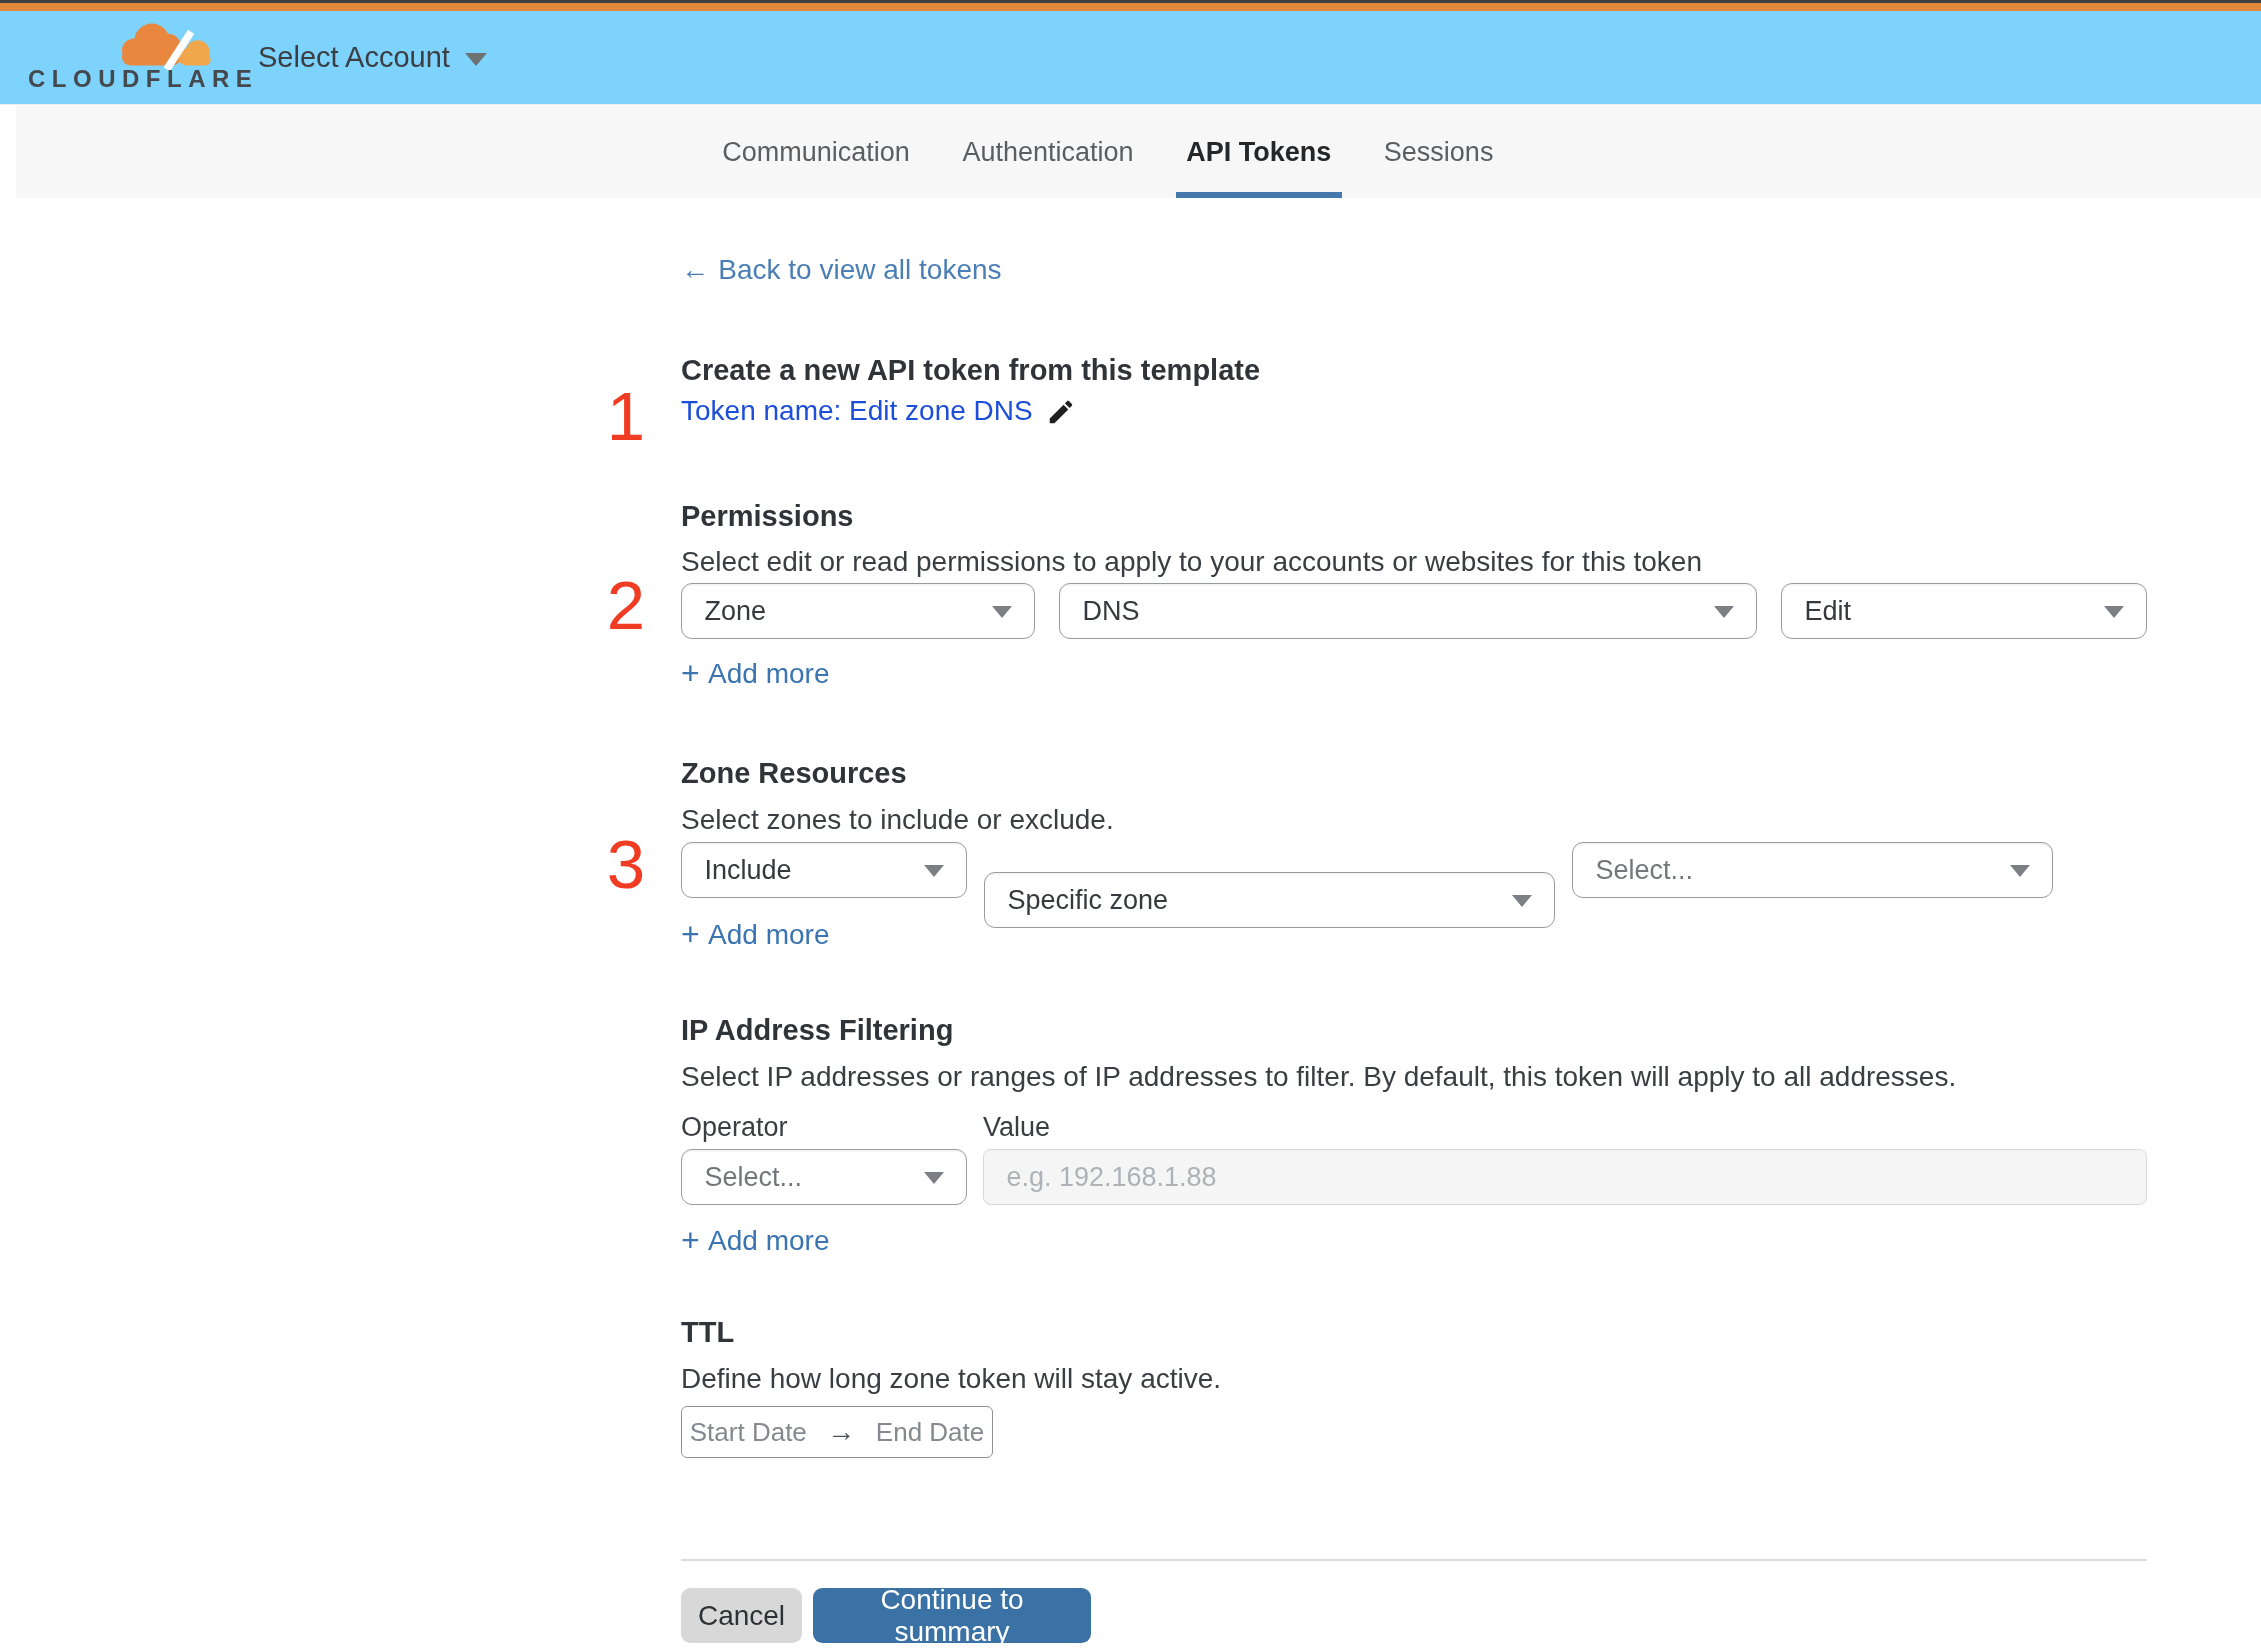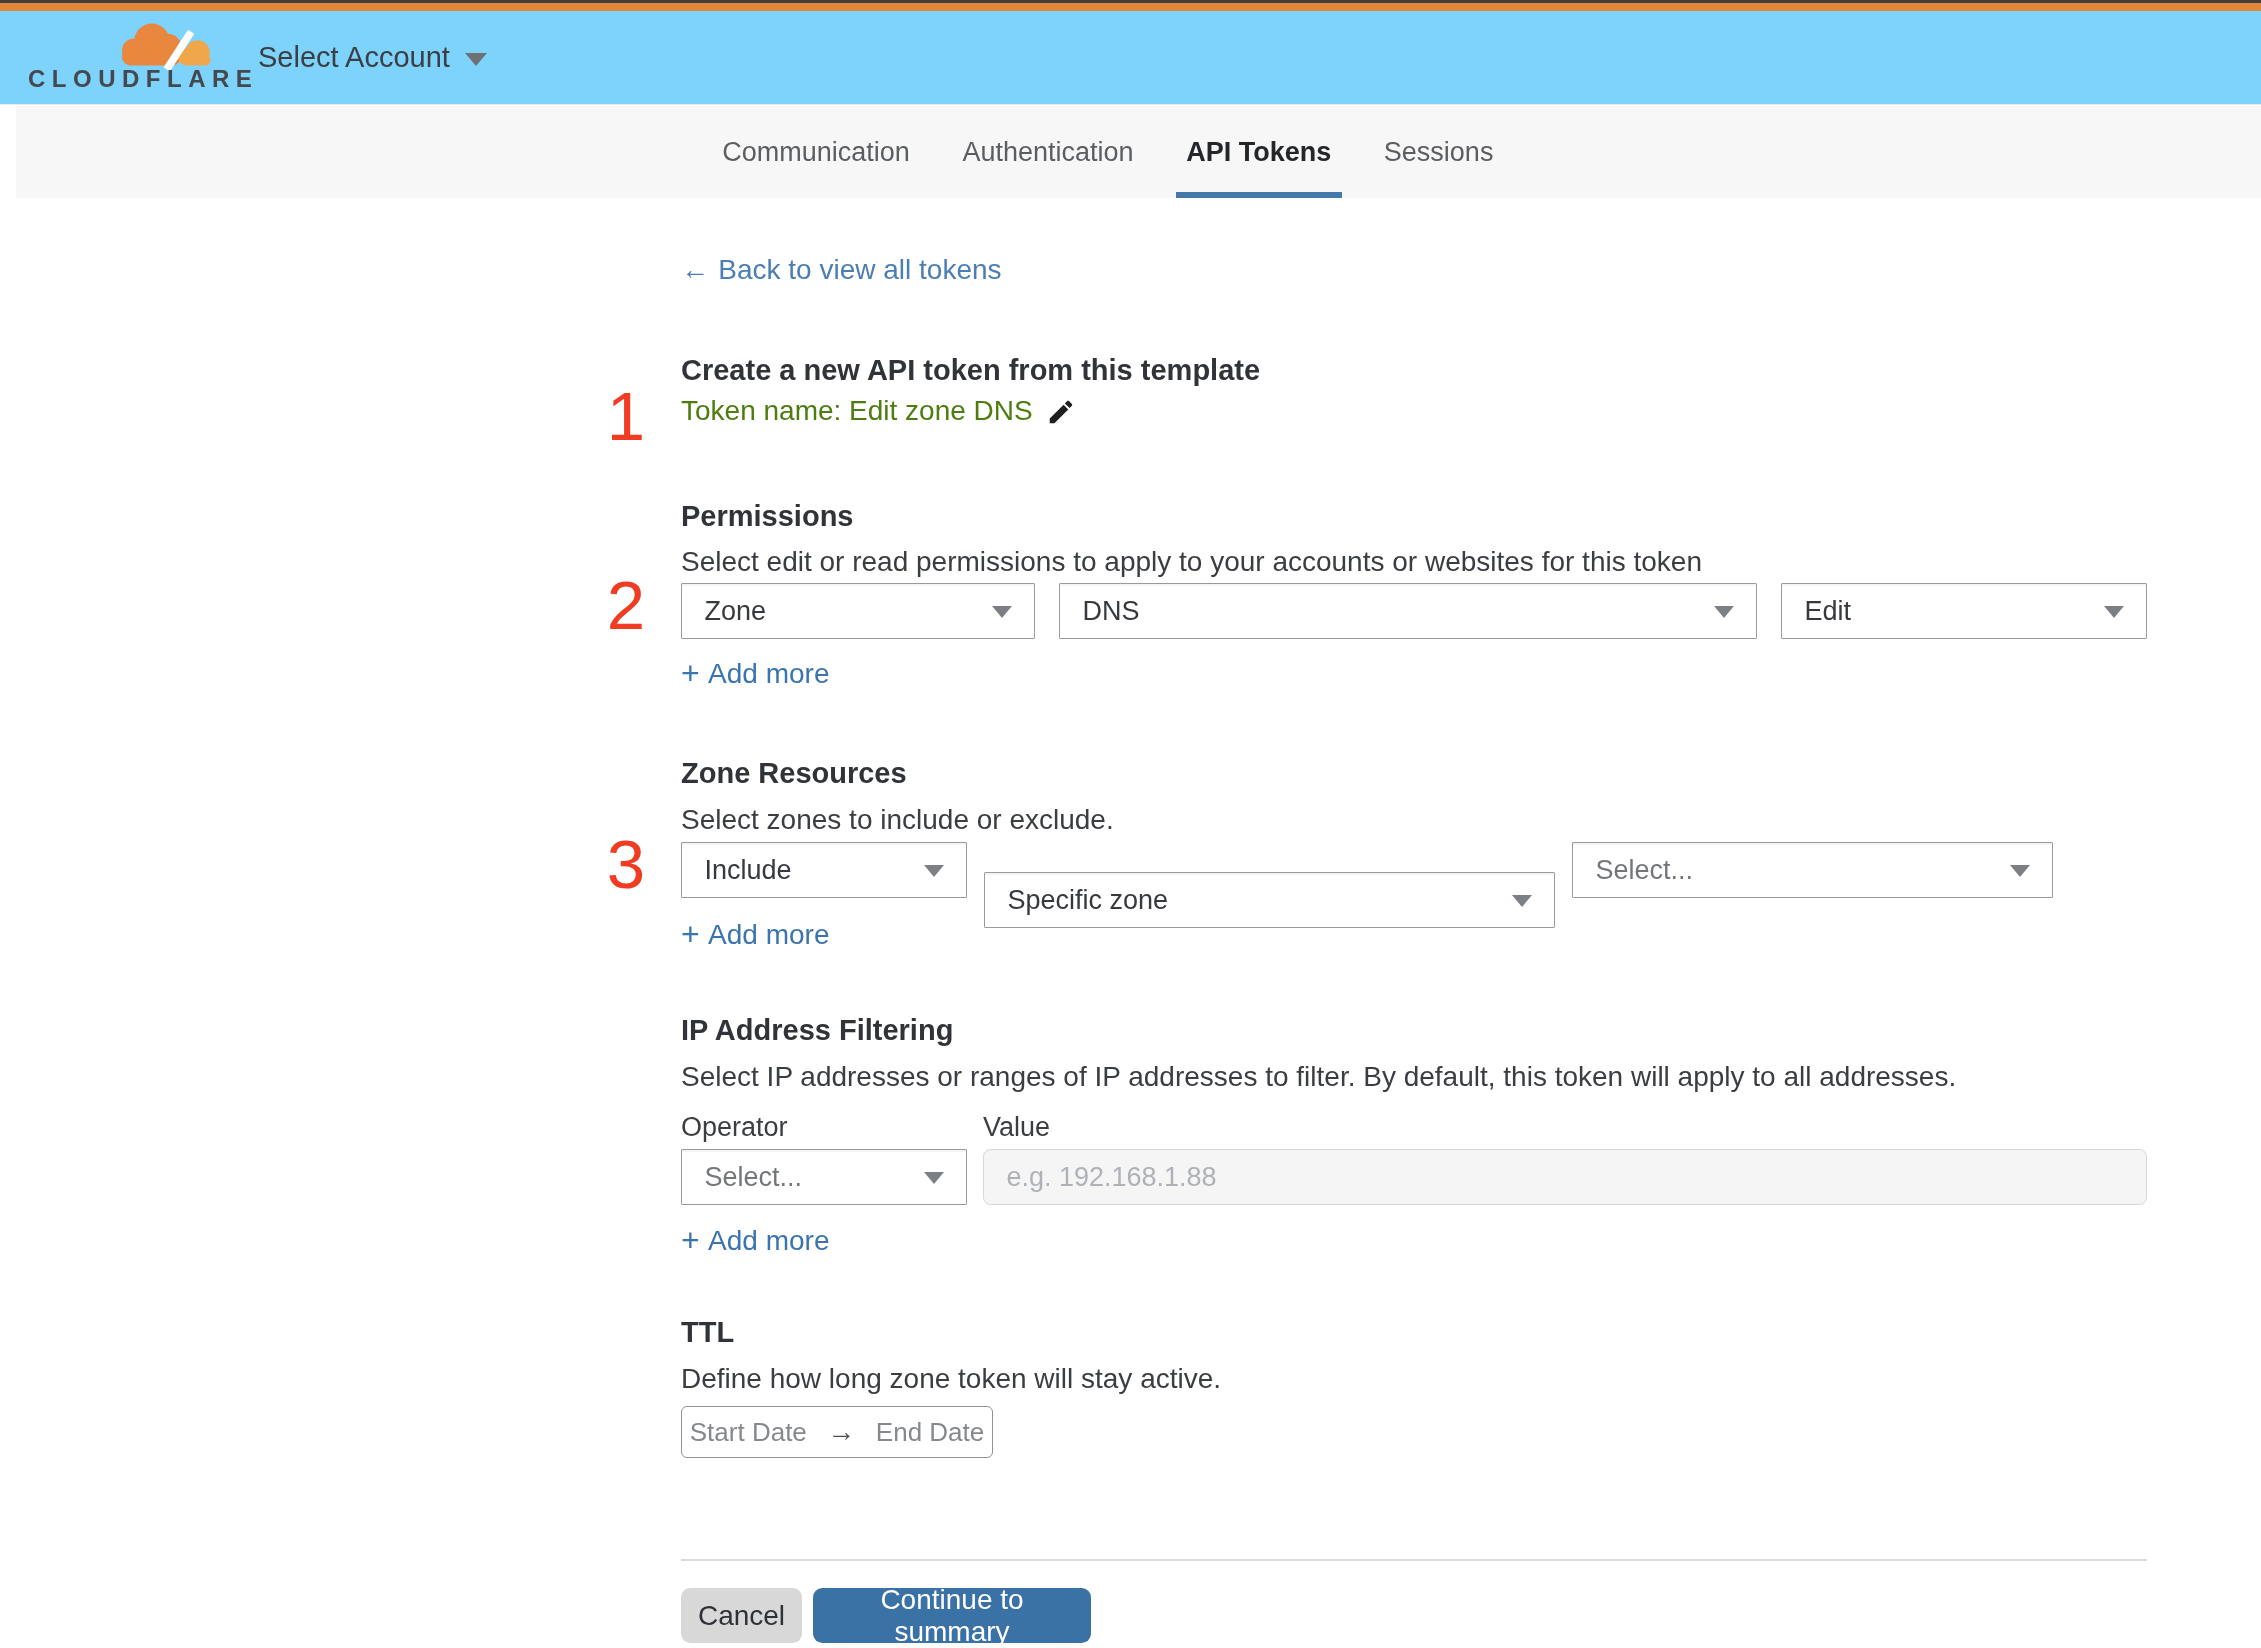--- a/index.html
+++ b/index.html
@@ -30,30 +30,30 @@
   .tab.active { color:#24272a; font-weight:bold; }
   .tab.active::after { content:""; position:absolute; left:0; right:0; bottom:0; height:6.5px; background:#4579ab; }
 
   
   .sec-heading { position:absolute; left:681px; font-size:29px; font-weight:bold; color:#303438; }
   .sec-desc    { position:absolute; left:681px; font-size:28px; color:#3a3e42; }
   .marker { position:absolute; left:602px; width:48px; text-align:center; font-size:69px; line-height:1; color:#ef3c22; }
 
   .back-link { position:absolute; left:681px; top:254px; display:flex; align-items:center; gap:9.3px; font-size:28px; color:#4a7eb5; cursor:pointer; }
 
-  .token-row { position:absolute; left:681px; top:395px; display:flex; align-items:center; gap:13px; font-size:28px; color:#4d7c0f;text-align:center; }
+  .token-row { position:absolute; left:681px; top:395px; display:flex; align-items:center; gap:13px; font-size:28px; color:#1d4ed8;text-align:center; }
   .pencil { margin-top:1.9px; cursor:pointer; }
 
   
   .ctl-row { position:absolute; left:681px; display:flex; }
   .row-permissions { top:583px; width:1466px; gap:24px; }
   .row-zones       { top:842px; width:1372px; gap:17px; }
   .row-ip          { top:1149px; width:1466px; gap:16px; }
 
-  .select { position:relative; height:56px; border:1.9px solid #989b9e; border-radius:1px; background:#fff;
+  .select { position:relative; height:56px; border:1.9px solid #989b9e; border-radius:11px; background:#fff;
             display:flex; align-items:center; padding:0 52px 0 22.4px; font-size:27px; color:#36393d;
             cursor:pointer; box-sizing:border-box; box-shadow: inset 0 1.9px 0 rgba(0,0,0,0.04); }
   .select .tri { position:absolute; right:22.4px; top:50%; margin-top:-4.7px; width:0; height:0;
                  border-left:10.3px solid transparent; border-right:10.3px solid transparent; border-top:12px solid #7c8084; }
   .select.placeholder { color:#73777b; }
   .w-zone { width:354px; } .w-dns { flex:1; } .w-edit { width:366px; }
   .w-include { width:286px; } .w-spec { width:571px;margin-top:30px; } .w-zsel { width:481px; }
   .w-op { width:286px; }
 
   .text-input { height:56px; border:1.9px solid #d7d7d8; border-radius:7.5px; background:#f5f5f6;

